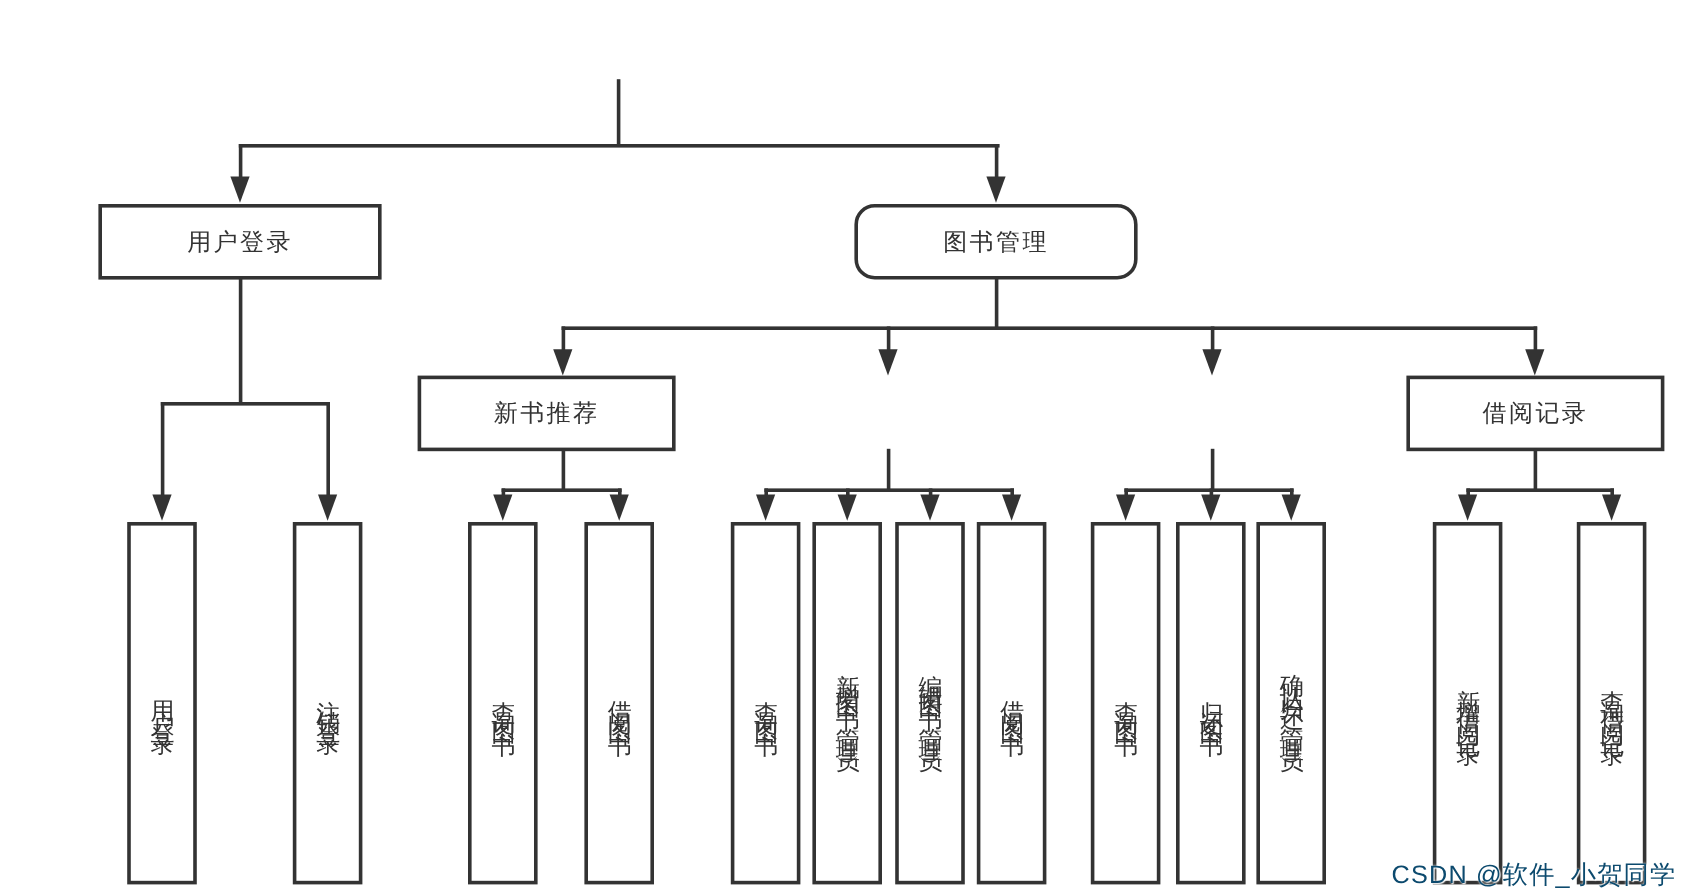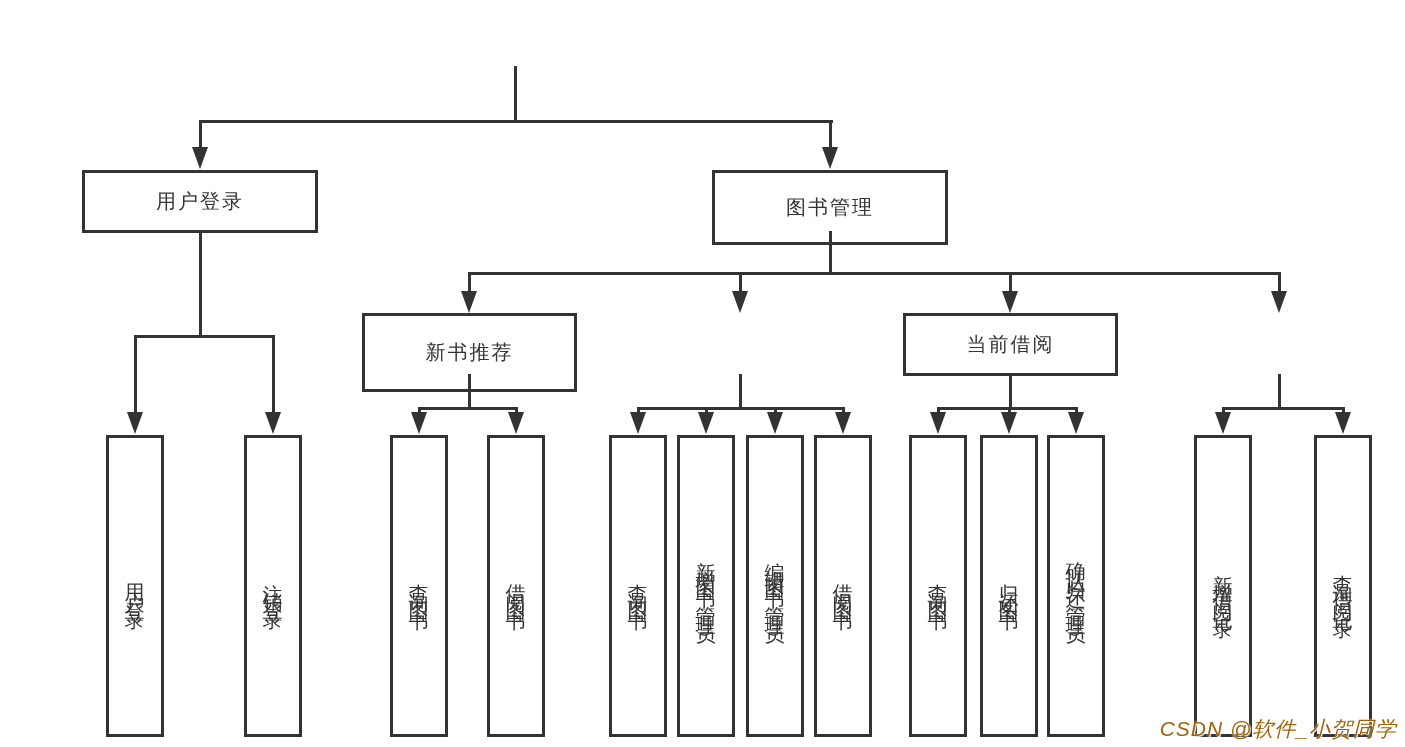--- a/index.html
+++ b/index.html
@@ -18,48 +18,47 @@
     letter-spacing:9px;line-height:1;font-size:20px;
   }
   .ln{position:absolute;background:#333;}
   .ah{
     position:absolute;width:0;height:0;
     border-left:8px solid transparent;border-right:8px solid transparent;
     border-top:22px solid #333;
   }
   .watermark{
     position:absolute;right:8px;bottom:4px;z-index:5;
-    font-size:21px;color:#a16207;letter-spacing:1px;
+    font-size:21px;color:#0c4a6e;letter-spacing:1px;
     text-shadow:0 0 2px #fff,1px 1px 1px #fff;
-    font-style:italic;
   }
 </style>
 </head>
 <body>
 
 <div class="canvas">
 
 
   <div class="box" style="left:82px;top:170px;width:236px;height:63px;">
     <span>用户登录</span>
   </div>
 
-  <div class="box" style="left:712px;top:170px;width:236px;height:75px;">
+  <div class="box" style="left:712px;top:170px;width:236px;height:63px;border-radius:17px;">
     <span>图书管理</span>
   </div>
 
-  <div class="box" style="left:362px;top:313px;width:215px;height:79px;">
+  <div class="box" style="left:348px;top:313px;width:215px;height:63px;">
     <span>新书推荐</span>
   </div>
 
 
-  <div class="box" style="left:903px;top:313px;width:215px;height:63px;">
-    <span>当前借阅</span>
+
+  <div class="box" style="left:1172px;top:313px;width:215px;height:63px;">
+    <span>借阅记录</span>
   </div>
-
 
   <div class="box leaf" style="left:106px;top:435px;width:58px;height:302px;">
     <span class="vtext">用户登录</span>
   </div>
   <div class="box leaf" style="left:244px;top:435px;width:58px;height:302px;">
     <span class="vtext">注销登录</span>
   </div>
 
   <div class="box leaf" style="left:390px;top:435px;width:58px;height:302px;">
     <span class="vtext">查询图书</span>

